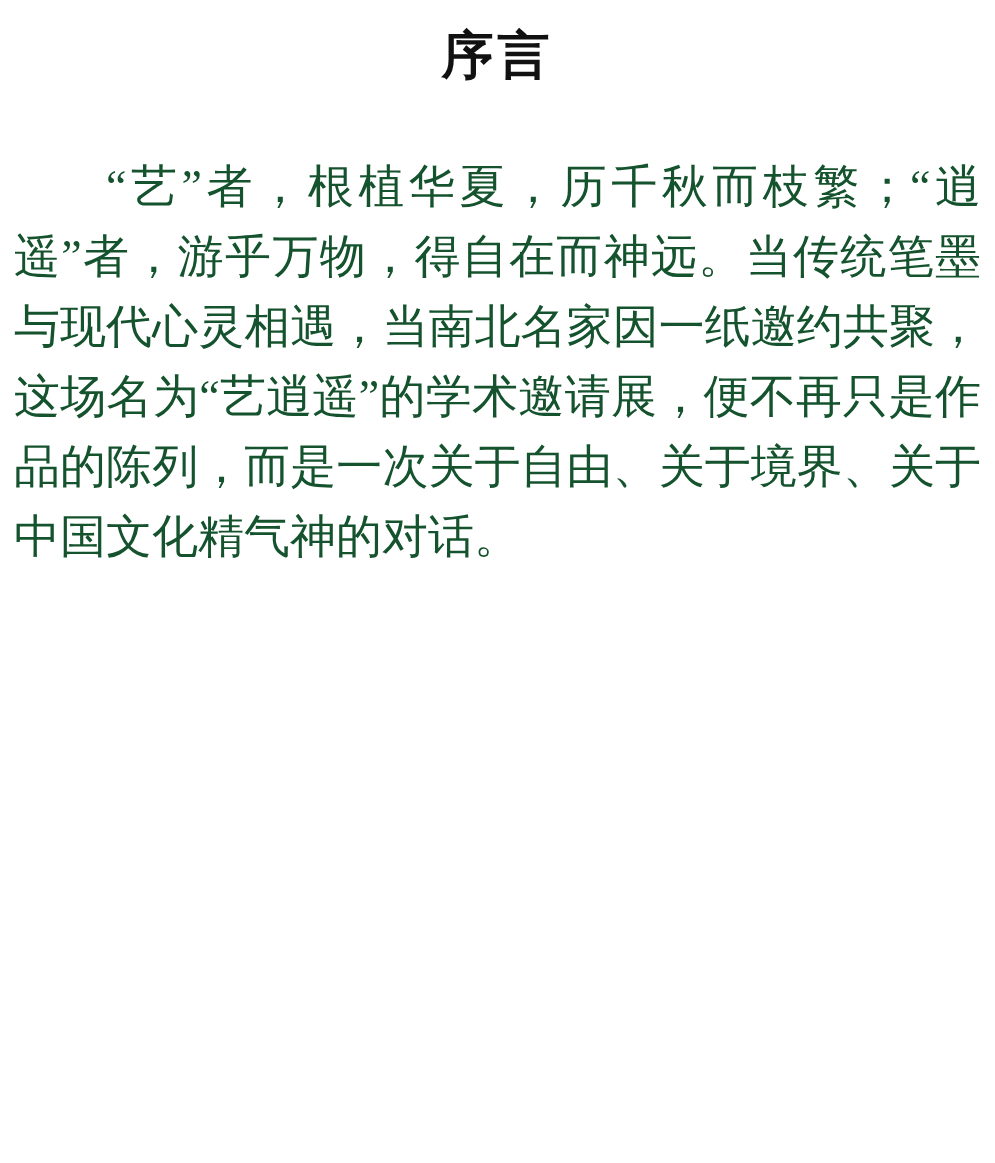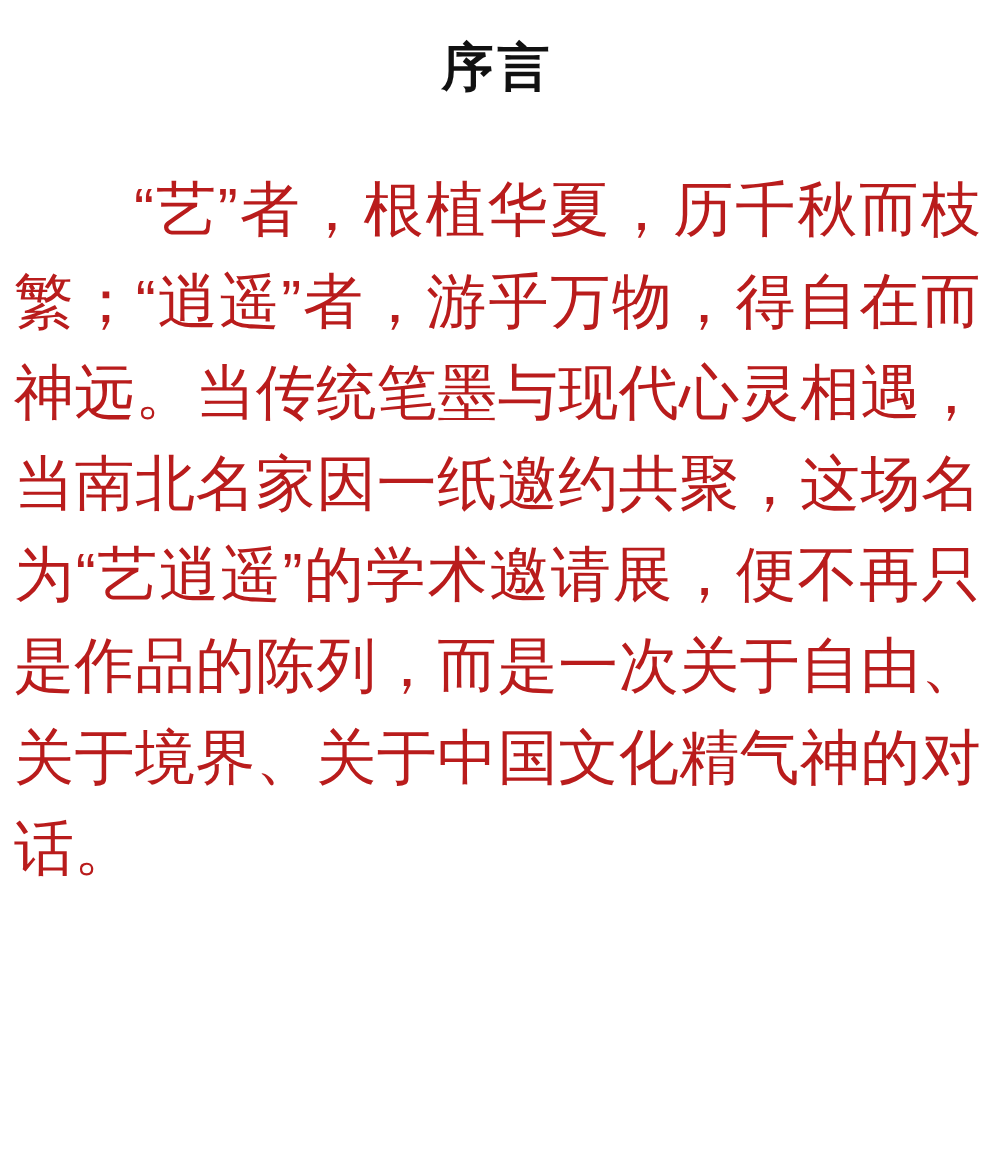--- a/index.html
+++ b/index.html
@@ -10,48 +10,49 @@
   body {
     width: 995px;
     min-height: 1163px;
     font-family: "Liberation Sans", "DejaVu Sans", sans-serif;
     color: #1a1a1a;
   }
   .page {
     width: 995px;
     min-height: 1163px;
     box-sizing: border-box;
-    padding: 12px 14px;
+    padding: 0 14px;
     background: #ffffff;
     position: relative;
   }
   .doc-title {
     text-align: center;
     font-size: 52px;
     font-weight: bold;
     letter-spacing: 4px;
     color: #111111;
     margin: 0;
     padding-top: 24px;
     padding-bottom: 10px;
     line-height: 1.2;
   }
   .body-copy {
     margin-top: 56px;
   }
   .paragraph {
-    font-size: 60px;
+    font-size: 46px;
     line-height: 1.52;
-    color: #b91c1c;
+    color: #14532d;
     text-align: justify;
     text-justify: inter-ideograph;
     margin: 0 0 8px 0;
     text-indent: 2em;
     letter-spacing: 0px;
     font-weight: 400;
+    font-family: Liberation Serif, serif;
   }
   .paragraph:last-child {
     margin-bottom: 0;
   }
 </style>
 </head>
 <body>
 
 <div class="page">
 

